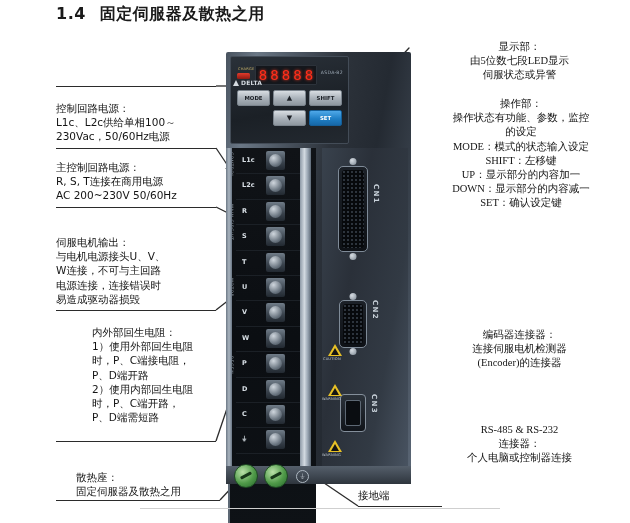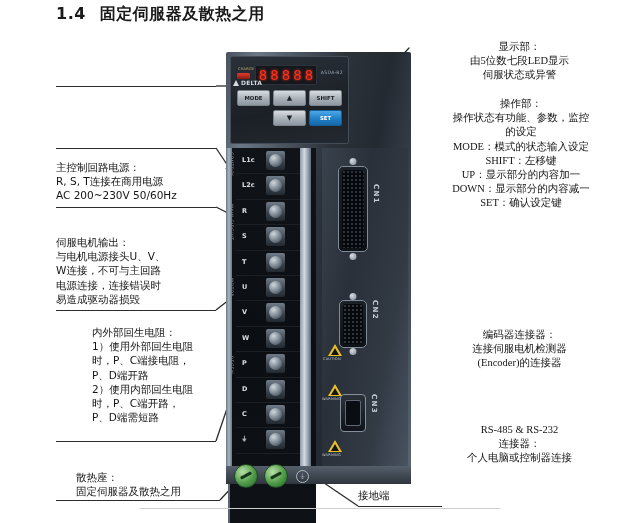--- a/index.html
+++ b/index.html
@@ -245,20 +245,23 @@
 <body>
 
 <div class="page">
 
   <div class="heading">
     <span class="num">1.4</span><span>固定伺服器及散热之用</span>
   </div>
 
   <div class="leader" style="left:56px;top:86px;width:160px;"></div>
 
+  <div class="callout left" style="left:56px;top:101px;width:172px;">控制回路电源：
+L1c、L2c供给单相100～
+230Vac，50/60Hz电源</div>
   <div class="leader" style="left:56px;top:148px;width:160px;"></div>
 
   <div class="callout left" style="left:56px;top:160px;width:172px;">主控制回路电源：
 R, S, T连接在商用电源
 AC 200~230V 50/60Hz</div>
   <div class="leader" style="left:56px;top:207px;width:160px;"></div>
 
   <div class="callout left" style="left:56px;top:235px;width:172px;">伺服电机输出：
 与电机电源接头U、V、
 W连接，不可与主回路

